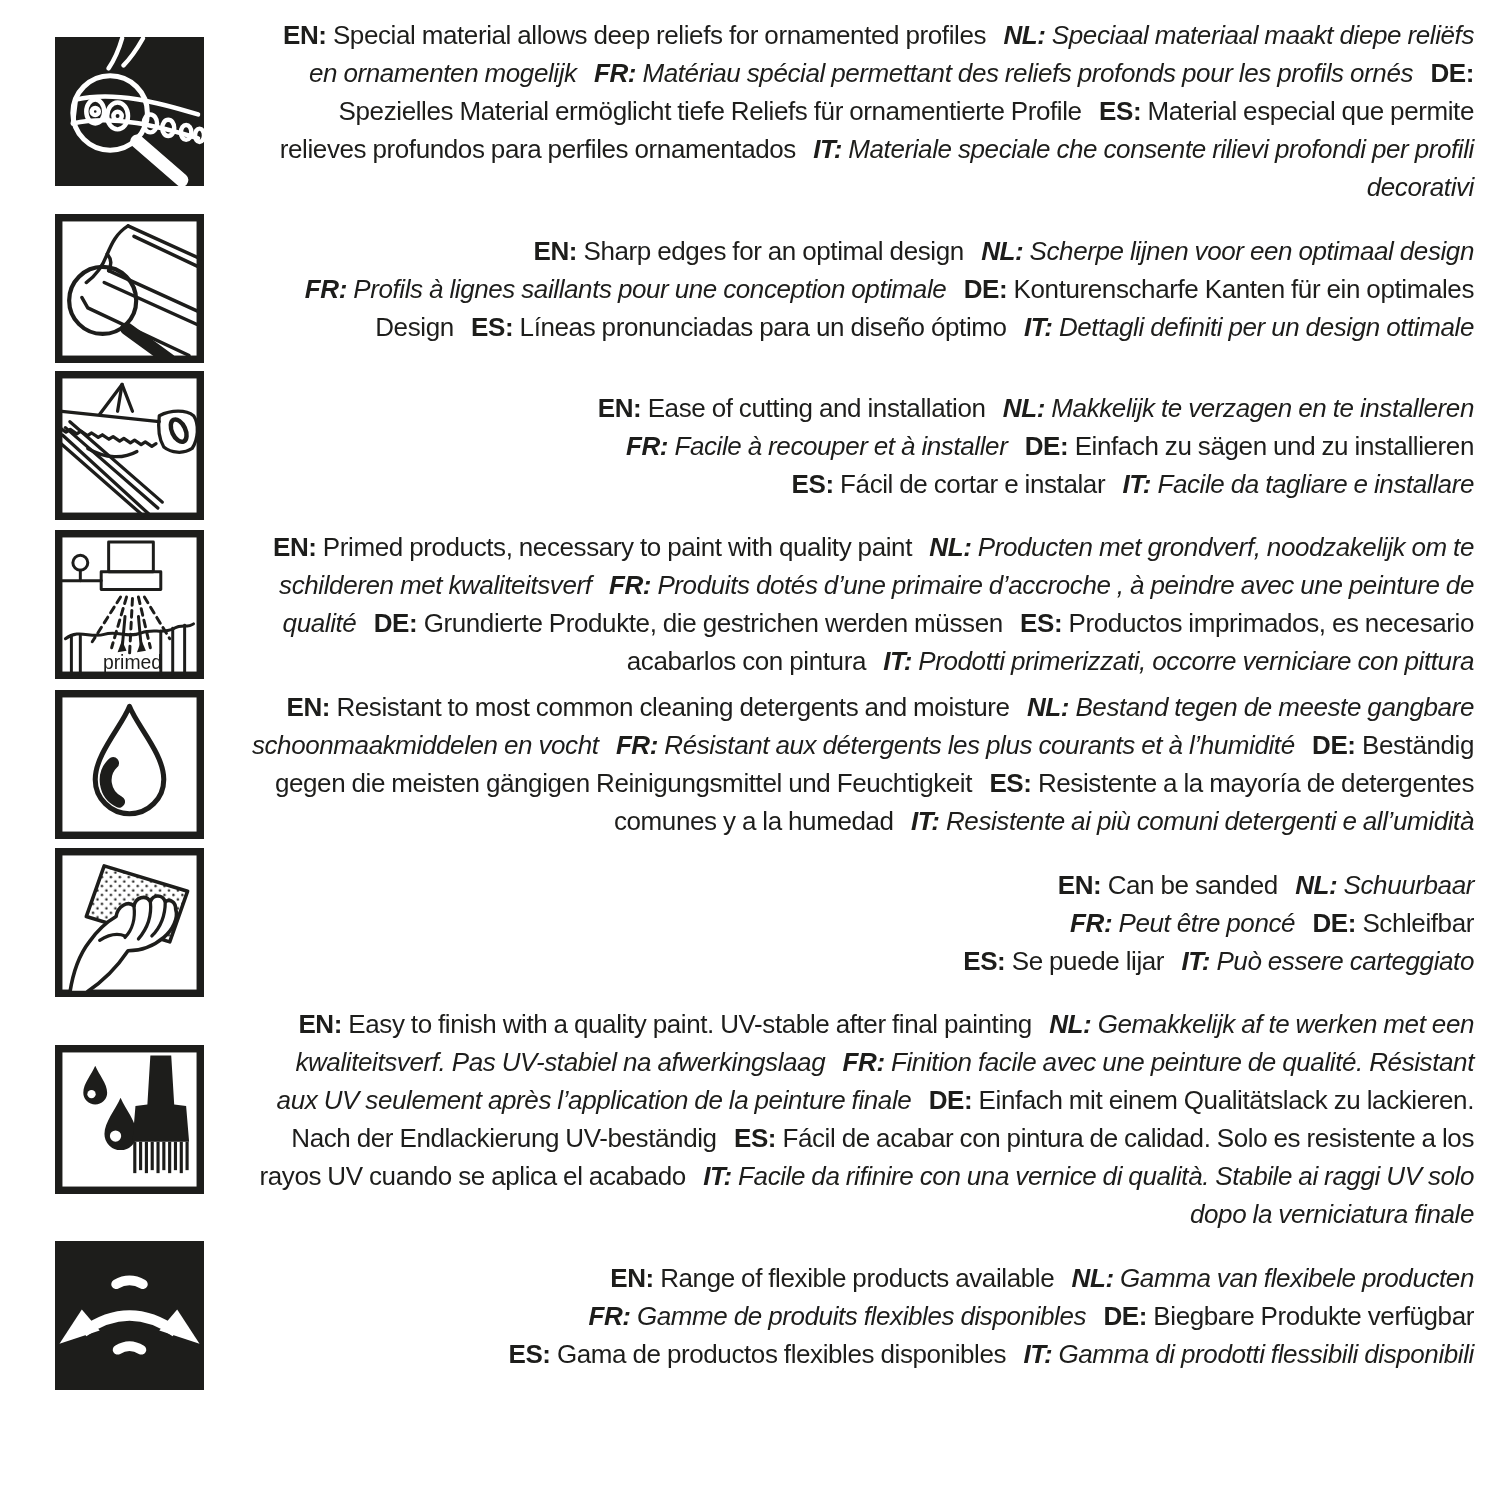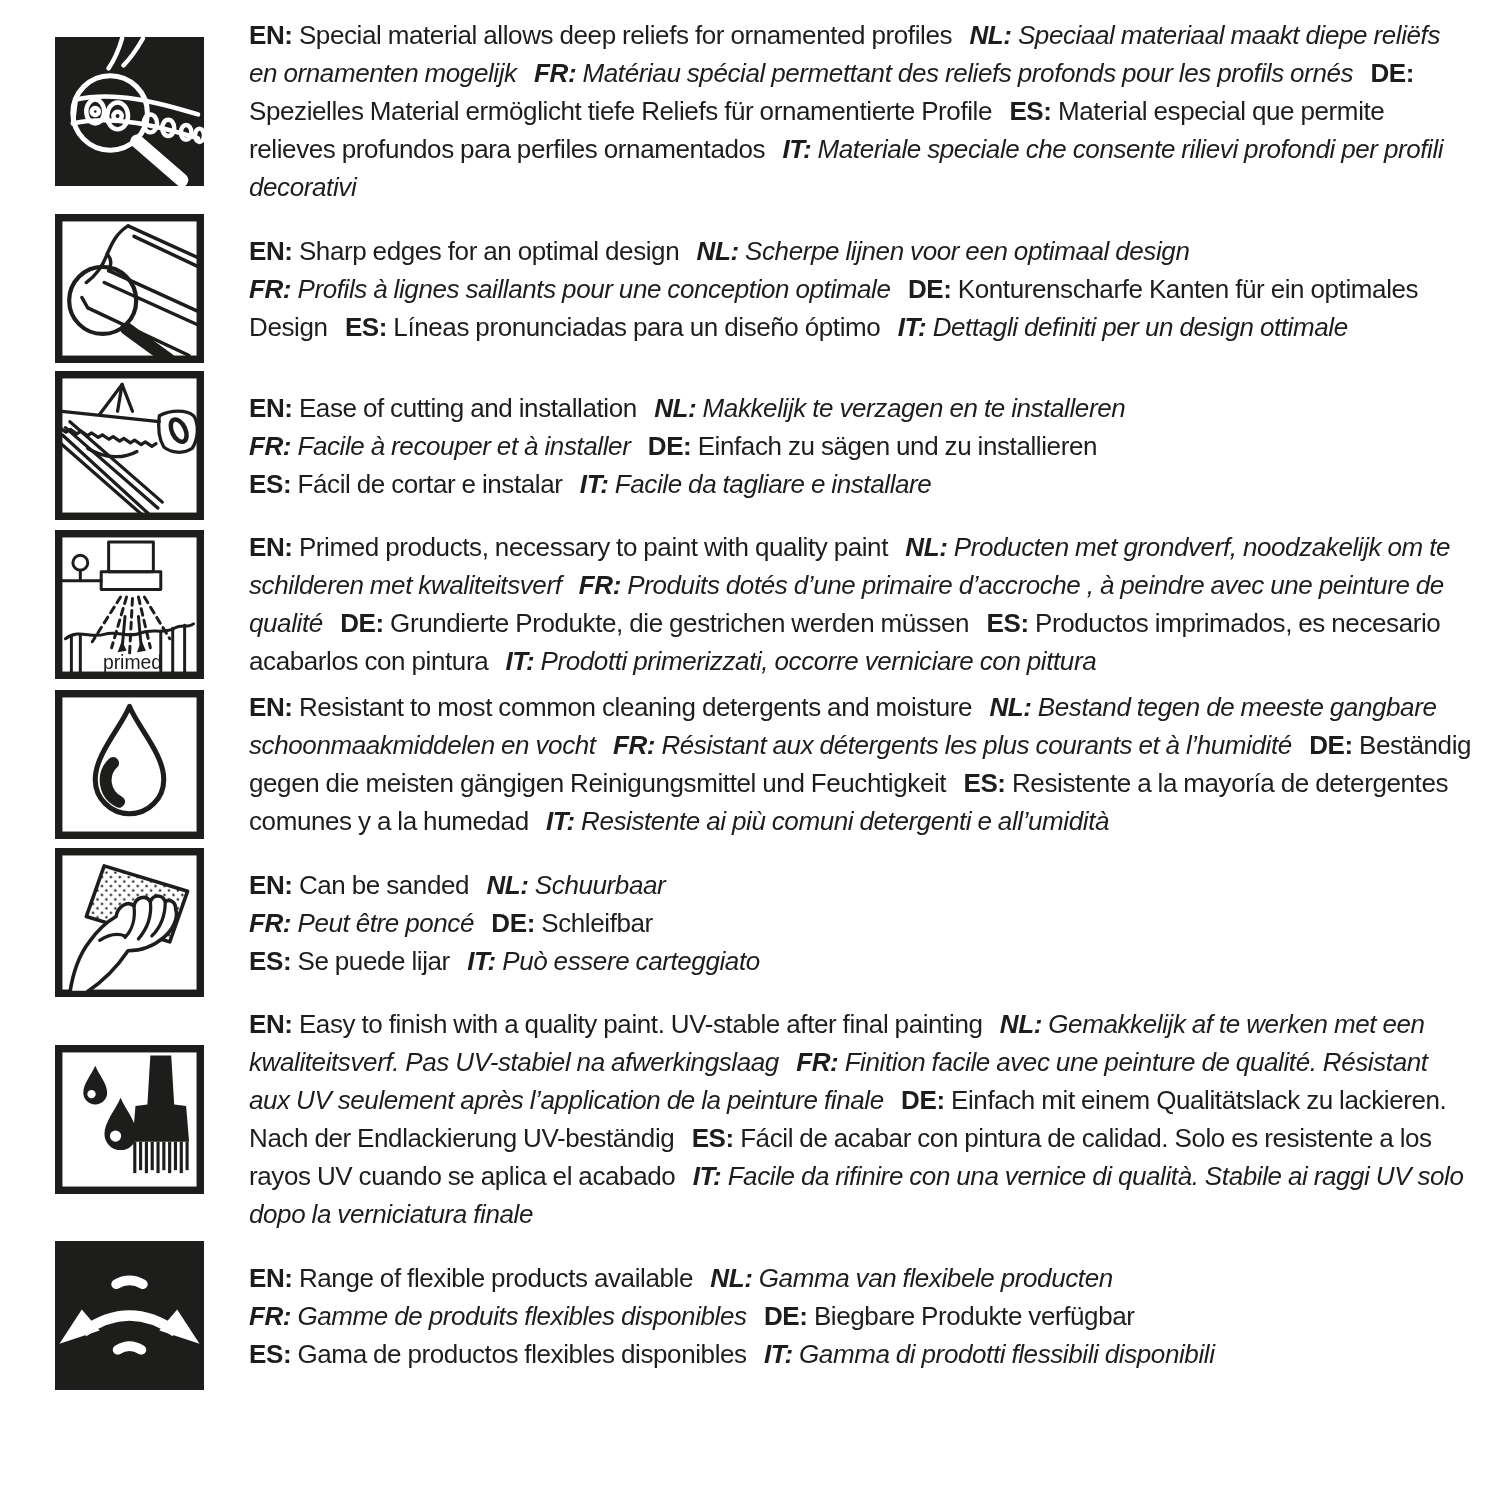--- a/index.html
+++ b/index.html
@@ -6,21 +6,21 @@
   body{
     width:1500px;height:1500px;box-sizing:border-box;
     background:#ffffff;color:#1d1d1b;overflow:hidden;
     font-family:"Liberation Sans",sans-serif;
     padding:16px 26px 0 47px;
   }
   .feature-row{display:flex;align-items:center;gap:37px;margin-bottom:8px;}
   .icon-box{width:165px;height:149px;flex:0 0 165px;}
   .icon-box svg{width:100%;height:100%;display:block;}
   .row-text{
-    flex:1;font-size:26px;line-height:38px;letter-spacing:-0.4px;word-spacing:-0.5px;
+    flex:1;font-size:26px;line-height:38px;letter-spacing:-0.4px;word-spacing:-0.5px;text-align:right;
   }
   .seg-label{font-weight:700;}
   .seg-label.not-first{margin-left:11px;}
   .it{font-style:italic;}
   .primed-label{font-family:"Liberation Sans",sans-serif;}
 </style>
 </head>
 <body>
 
 <div class="feature-row">

